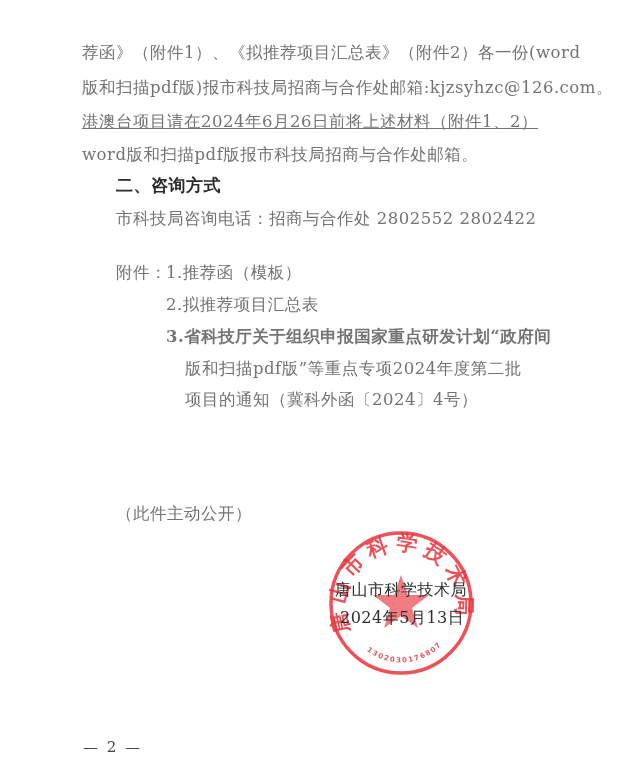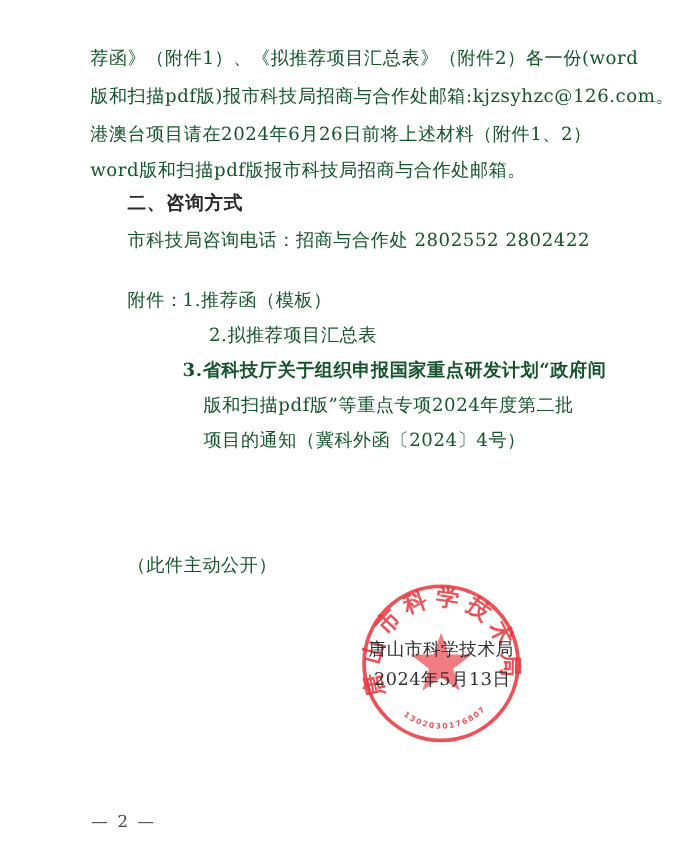--- a/index.html
+++ b/index.html
@@ -3,50 +3,50 @@
 <meta charset="utf-8">
 <style>
   html, body { margin:0; padding:0; }
   body {
     width:624px; height:779px; background:#ffffff; position:relative; overflow:hidden;
     font-family: "DejaVu Serif", "Liberation Serif", serif;
     color:#3a3a3a;
   }
   .line {
     position:absolute; font-size:16.5px; line-height:22px; white-space:nowrap;
-    letter-spacing:0.5px; color:#14532d;
+    letter-spacing:0.5px; color:#737373;
   }
   .heading { font-family: "DejaVu Sans", "Liberation Sans", sans-serif; font-weight:bold; color:#2a2a2a; font-size:17px; }
   .stamp {
     position:absolute; left:328px; top:530px; width:146px; height:146px;
   }
   .sig {
     position:absolute; font-size:16px; line-height:20px; color:#2e2e2e; white-space:nowrap; letter-spacing:0.5px;
   }
   .pagenum {
     position:absolute; left:83px; top:738px; font-size:15px; color:#444; letter-spacing:2px;
   }
 </style>
 </head>
 <body>
 
 <div>
 
   <div class="line" style="left:82px; top:42px;">荐函》（附件1）、《拟推荐项目汇总表》（附件2）各一份(word</div>
   <div class="line" style="left:82px; top:77px;">版和扫描pdf版)报市科技局招商与合作处邮箱:kjzsyhzc@126.com。</div>
-  <div class="line" style="left:82px; top:111px;">港澳台项目请在2024年6月26日前将上述材料（附件1、2）</div>
+  <div class="line" style="left:82px; top:111px;text-decoration:underline;">港澳台项目请在2024年6月26日前将上述材料（附件1、2）</div>
   <div class="line" style="left:82px; top:144px;">word版和扫描pdf版报市科技局招商与合作处邮箱。</div>
 
   <div class="line heading" style="left:116px; top:174px;">二、咨询方式</div>
 
   <div class="line" style="left:116px; top:208px;">市科技局咨询电话：招商与合作处 2802552 2802422</div>
 
   <div class="line" style="left:116px; top:262px;">附件：</div>
   <div class="line" style="left:166px; top:262px;">1.推荐函（模板）</div>
-  <div class="line" style="left:166px; top:294px;margin-left:24px;">2.拟推荐项目汇总表</div>
+  <div class="line" style="left:166px; top:294px;">2.拟推荐项目汇总表</div>
   <div class="line" style="left:166px; top:326px;font-weight:bold;">3.省科技厅关于组织申报国家重点研发计划“政府间</div>
   <div class="line" style="left:185px; top:358px;">版和扫描pdf版”等重点专项2024年度第二批</div>
   <div class="line" style="left:185px; top:389px;">项目的通知（冀科外函〔2024〕4号）</div>
 
   <div class="line" style="left:116px; top:469px;margin-top:34px;">（此件主动公开）</div>
 
   <svg class="stamp" viewBox="0 0 146 146">
     <defs>
       <path id="ringPath" d="M 25 105 A 56 56 0 1 1 121 105" fill="none"></path>
       <path id="codePath" d="M 30 112 A 56 56 0 0 0 118 110" fill="none"></path>

